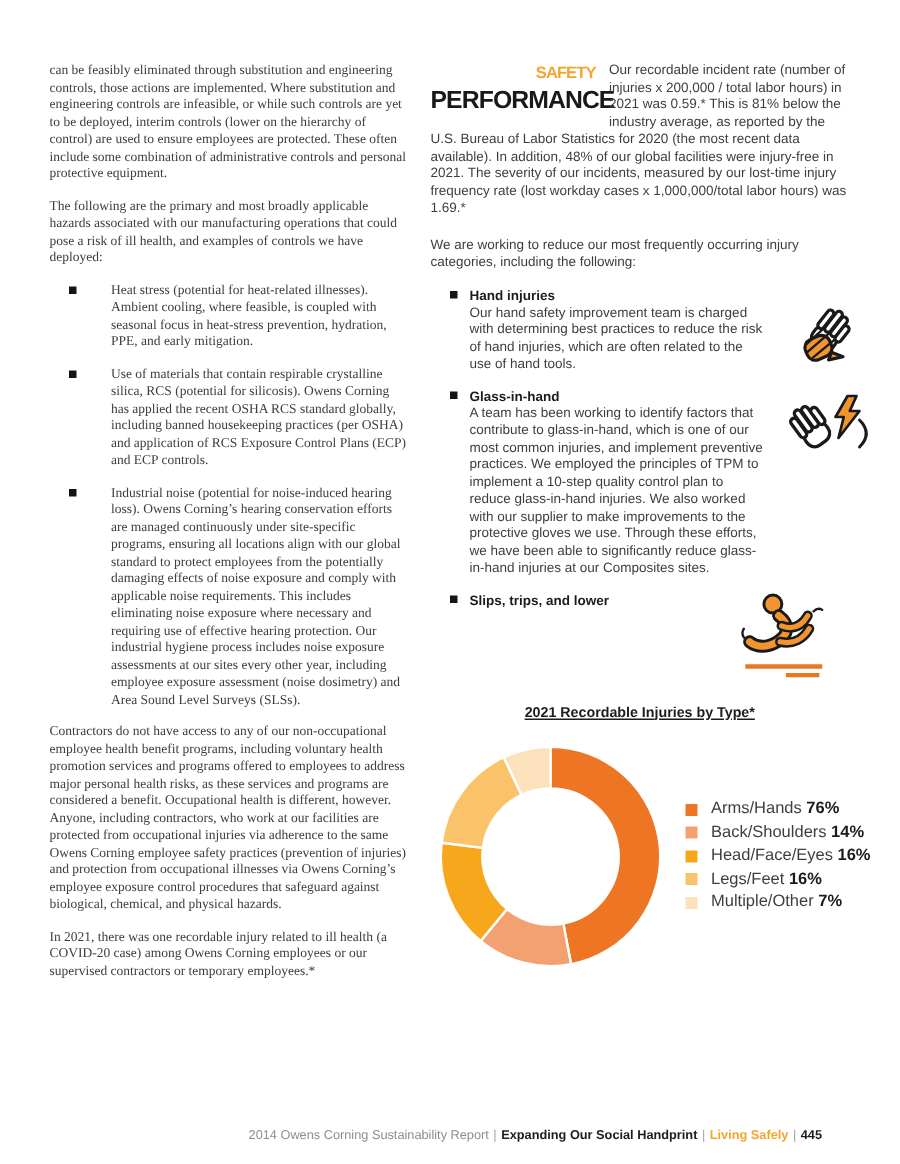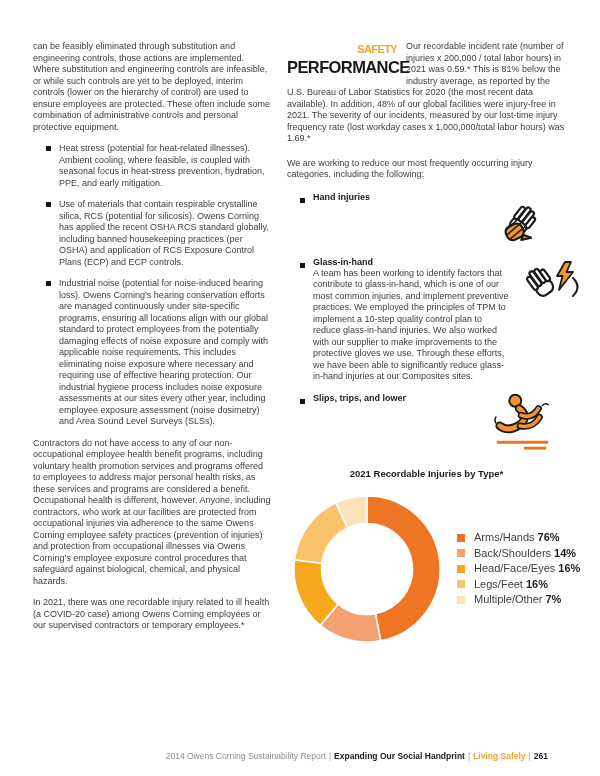--- a/index.html
+++ b/index.html
@@ -1,59 +1,60 @@
 <!DOCTYPE html>
 <html><head>
 <meta charset="utf-8">
 <style>
   html,body{margin:0;padding:0;background:#ffffff;}
   .page{position:relative;width:600px;height:776px;background:#ffffff;overflow:hidden;
         font-family:"Liberation Sans",sans-serif;color:#3e3e3e;}
-  .col-left{position:absolute;left:33px;top:41px;width:239px;}
+  .col-left{position:absolute;left:33px;top:41px;width:239px;font-family:Liberation Serif, serif;}
   .col-right{position:absolute;left:287px;top:41px;width:279px;}
   p.body{margin:0 0 10px;font-size:9px;line-height:11.5px;}
   
-  .bullet{display:flex;margin:0 0 10px;}
+  .bullet{display:flex;margin:0 0 10px;gap:15px;}
   .sq{width:5px;height:5px;background:#141414;margin:3px 8px 0 13px;flex:none;}
   .bullet-text{font-size:9px;line-height:11.5px;}
   
   .perf-heading{float:left;width:110px;text-align:right;margin:0 9px 3px 0;
                 font-weight:700;letter-spacing:-0.6px;}
   .perf-line1{font-size:11px;line-height:17px;color:#f2a52e;}
   .perf-line2{font-size:16.5px;line-height:18px;color:#191919;}
   .intro-wrap{margin-bottom:3px;}
   .intro-wrap::after{content:"";display:block;clear:both;}
   
   .injury{display:flex;align-items:flex-start;margin-bottom:9px;}
   .injury-content{flex:1;}
-  .injury-head{display:flex;align-items:flex-end;}
+  .injury-head{display:flex;}
   .injury-title{font-size:9px;line-height:12px;font-weight:700;color:#1c1c1c;}
   .injury-body{font-size:9px;line-height:11.5px;width:198px;margin-left:26px;}
   .icon-box{width:86px;flex:none;display:flex;justify-content:center;align-items:center;}
   
-  .chart-title{text-align:center;font-size:9.5px;font-weight:700;color:#1c1c1c;margin:16px 0 6px;}
+  .chart-title{text-align:center;font-size:9.5px;font-weight:700;color:#1c1c1c;margin:16px 0 6px;text-decoration:underline;}
   .chart-row{display:flex;align-items:center;}
   .donut{width:168px;height:168px;flex:none;margin-left:-4px;}
   .legend{margin-left:6px;}
   .legend-item{display:flex;align-items:center;margin:6.5px 0;font-size:11px;line-height:9px;}
   .legend-swatch{width:8px;height:8px;flex:none;margin-right:9px;}
   .legend-pct{font-weight:700;color:#1c1c1c;margin-left:3px;}
   
   .footer{position:absolute;right:52px;bottom:15px;font-size:8.5px;color:#8d8d8d;white-space:nowrap;}
   .f-sep{color:#a0a0a0;margin:0 3px;}
   .f-bold{color:#1c1c1c;font-weight:700;}
   .f-orange{color:#f2a52e;font-weight:700;}
 </style>
 </head>
 <body>
 
 <div class="page">
 
   <div class="col-left">
     <p class="body">can be feasibly eliminated through substitution and engineering controls, those actions are implemented. Where substitution and engineering controls are infeasible, or while such controls are yet to be deployed, interim controls (lower on the hierarchy of control) are used to ensure employees are protected. These often include some combination of administrative controls and personal protective equipment.</p>
+    <p class="body">The following are the primary and most broadly applicable hazards associated with our manufacturing operations that could pose a risk of ill health, and examples of controls we have deployed:</p>
 
     <div class="bullet">
       <span class="sq"></span>
       <span class="bullet-text">Heat stress (potential for heat-related illnesses). Ambient cooling, where feasible, is coupled with seasonal focus in heat-stress prevention, hydration, PPE, and early mitigation.</span>
     </div>
     <div class="bullet">
       <span class="sq"></span>
       <span class="bullet-text">Use of materials that contain respirable crystalline silica, RCS (potential for silicosis). Owens Corning has applied the recent OSHA RCS standard globally, including banned housekeeping practices (per OSHA) and application of RCS Exposure Control Plans (ECP) and ECP controls.</span>
     </div>
     <div class="bullet">
@@ -76,20 +77,21 @@
     </div>
 
     <p class="body">We are working to reduce our most frequently occurring injury categories, including the following:</p>
 
     <div class="injury">
       <div class="injury-content">
         <div class="injury-head">
           <span class="sq"></span>
           <span class="injury-title">Hand injuries</span>
         </div>
+        <div class="injury-body">Our hand safety improvement team is charged with determining best practices to reduce the risk of hand injuries, which are often related to the use of hand tools.</div>
       </div>
       <div class="icon-box">
         <svg width="62" height="56" viewBox="0 0 64 58">
           <g stroke="#1a1a1a" stroke-width="2.2" fill="#ffffff" stroke-linejoin="round" stroke-linecap="round" transform="translate(32,16) rotate(38)">
             <rect x="0" y="11" width="17" height="15" rx="6"></rect>
             <rect x="-1" y="0" width="4.6" height="15" rx="2.3"></rect>
             <rect x="4.2" y="-3" width="4.6" height="17" rx="2.3"></rect>
             <rect x="9.4" y="-2" width="4.6" height="16" rx="2.3"></rect>
             <rect x="14" y="2" width="4.6" height="13" rx="2.3"></rect>
           </g>
@@ -182,16 +184,16 @@
             <span class="legend-swatch" style="background: rgb(252, 226, 188);"></span>
             <span>Multiple/Other</span>
             <span class="legend-pct">7%</span>
           </div>
         </div>
     </div>
 
   </div>
 
   <div class="footer">
-    <span>2014 Owens Corning Sustainability Report</span><span class="f-sep">|</span><span class="f-bold">Expanding Our Social Handprint</span><span class="f-sep">|</span><span class="f-orange">Living Safely</span><span class="f-sep">|</span><span class="f-bold">261</span>
+    <span>2014 Owens Corning Sustainability Report</span><span class="f-sep">|</span><span class="f-bold">Expanding Our Social Handprint</span><span class="f-sep">|</span><span class="f-orange">Living Safely</span><span class="f-sep">|</span><span class="f-bold">445</span>
   </div>
 
 </div>
 
 </body></html>

